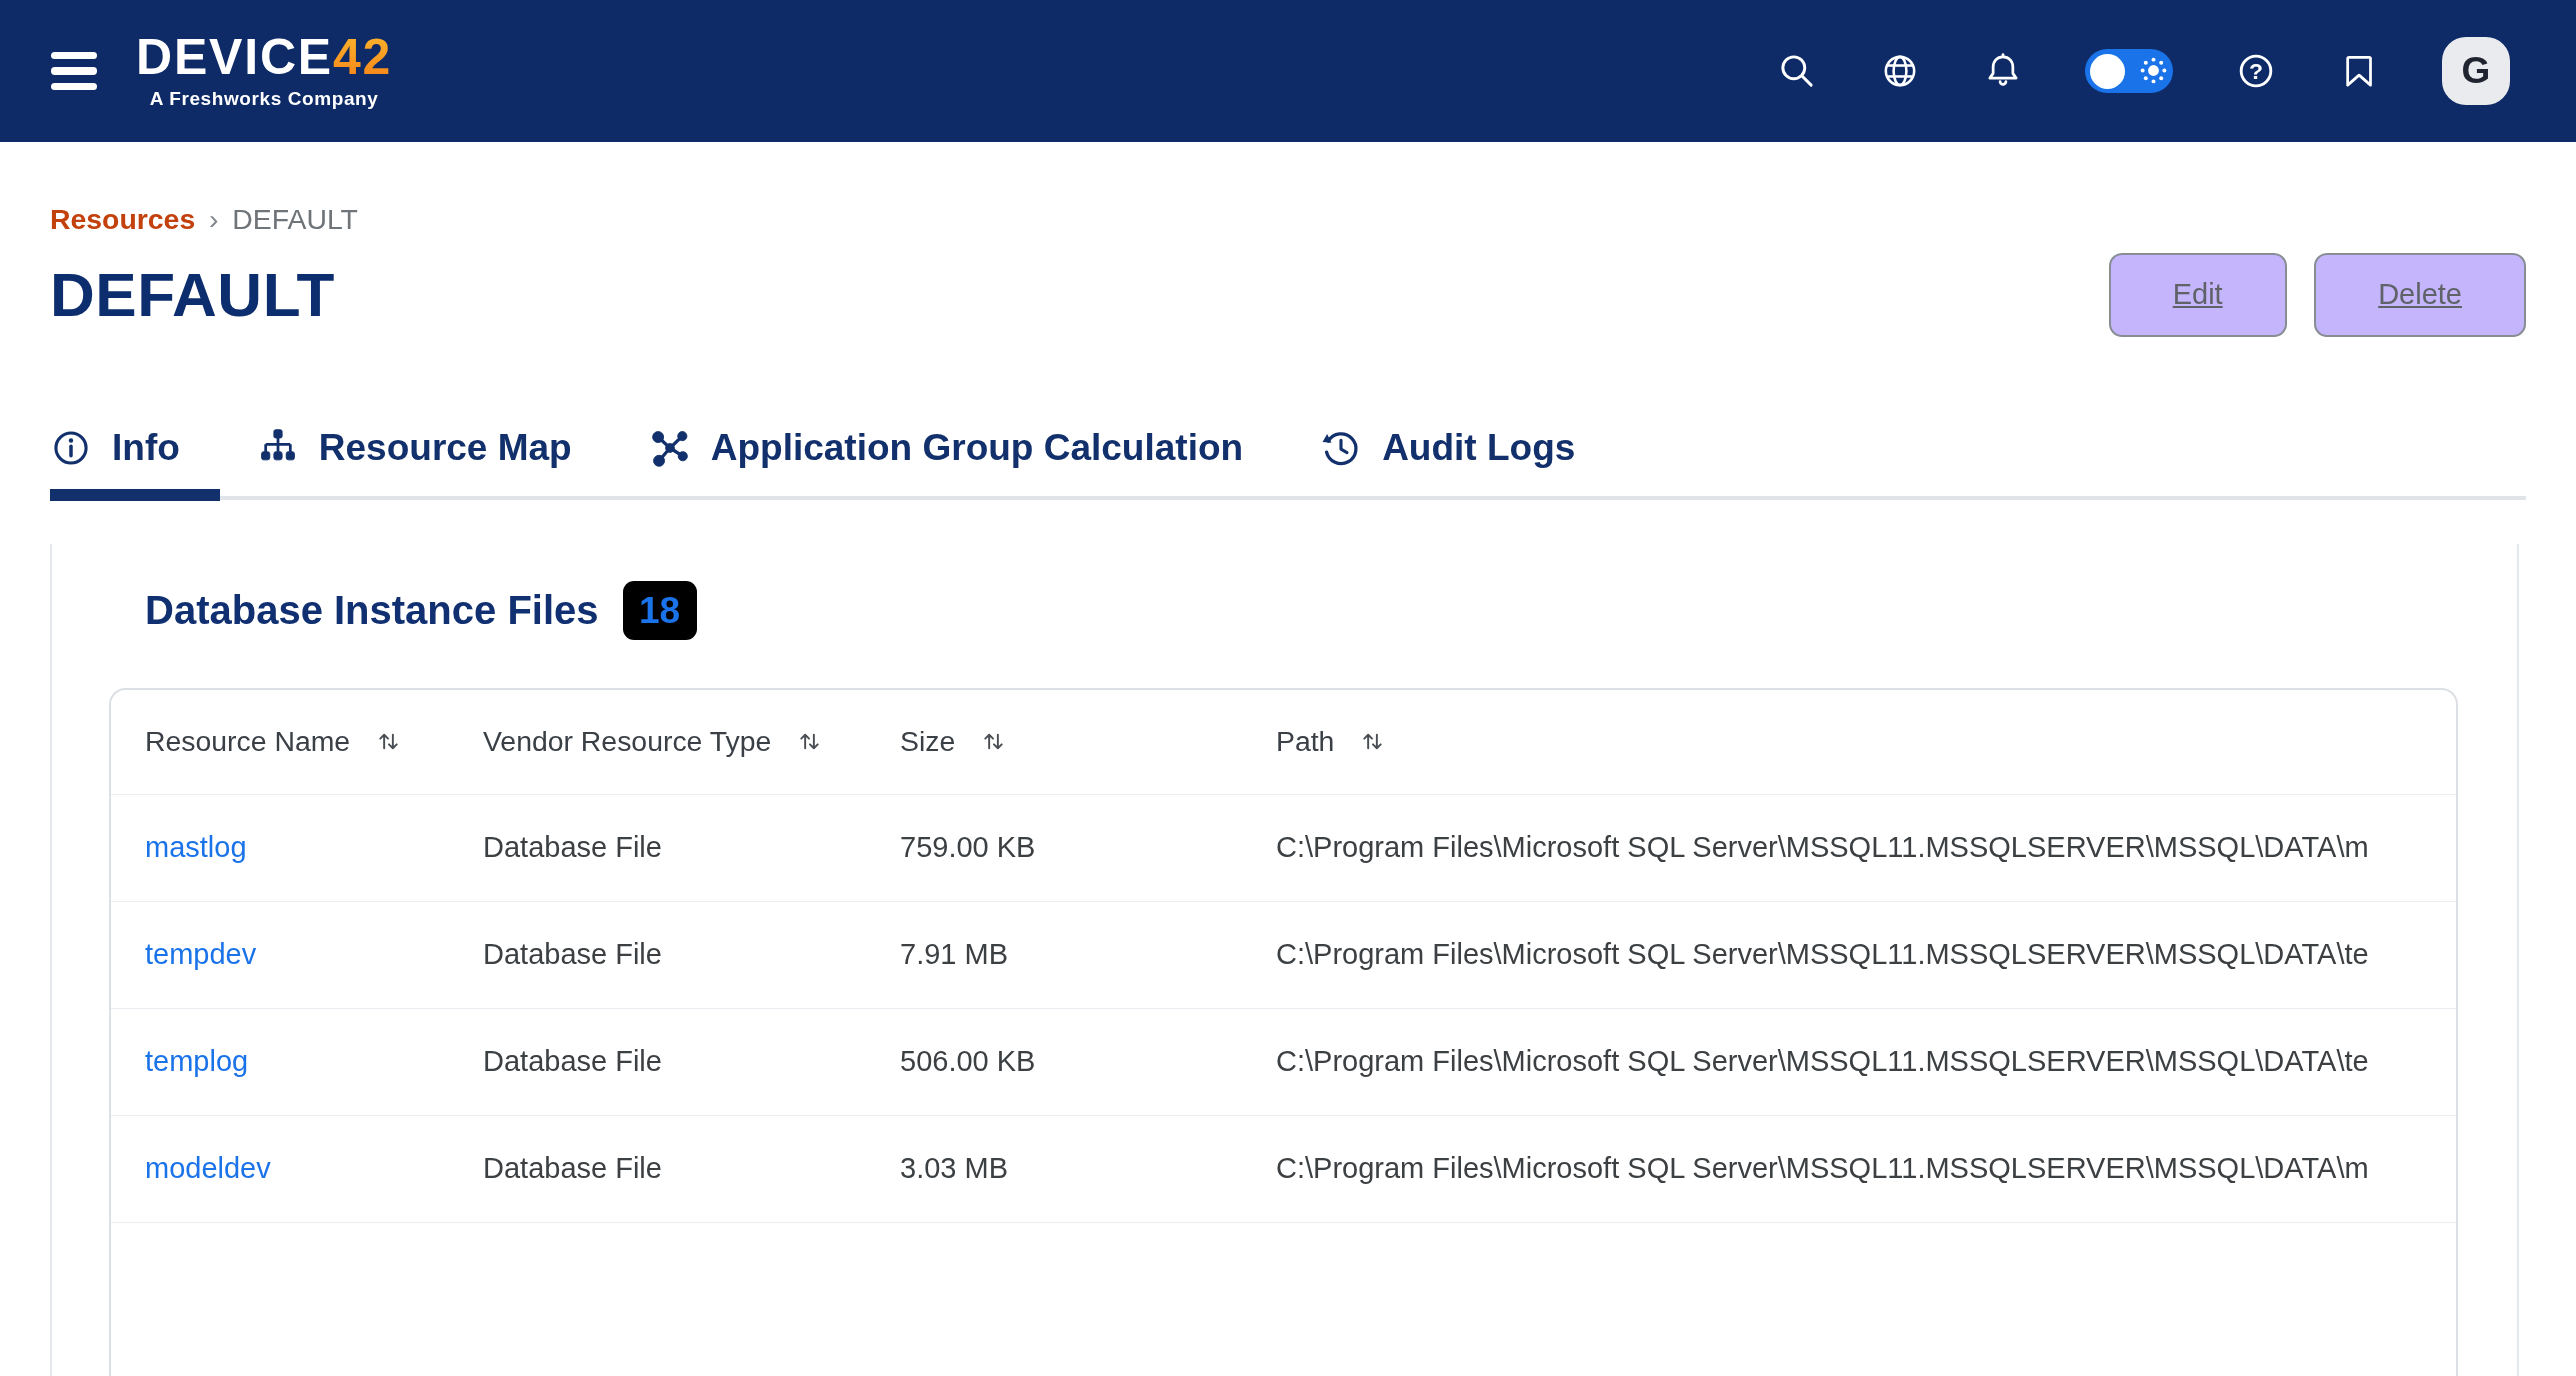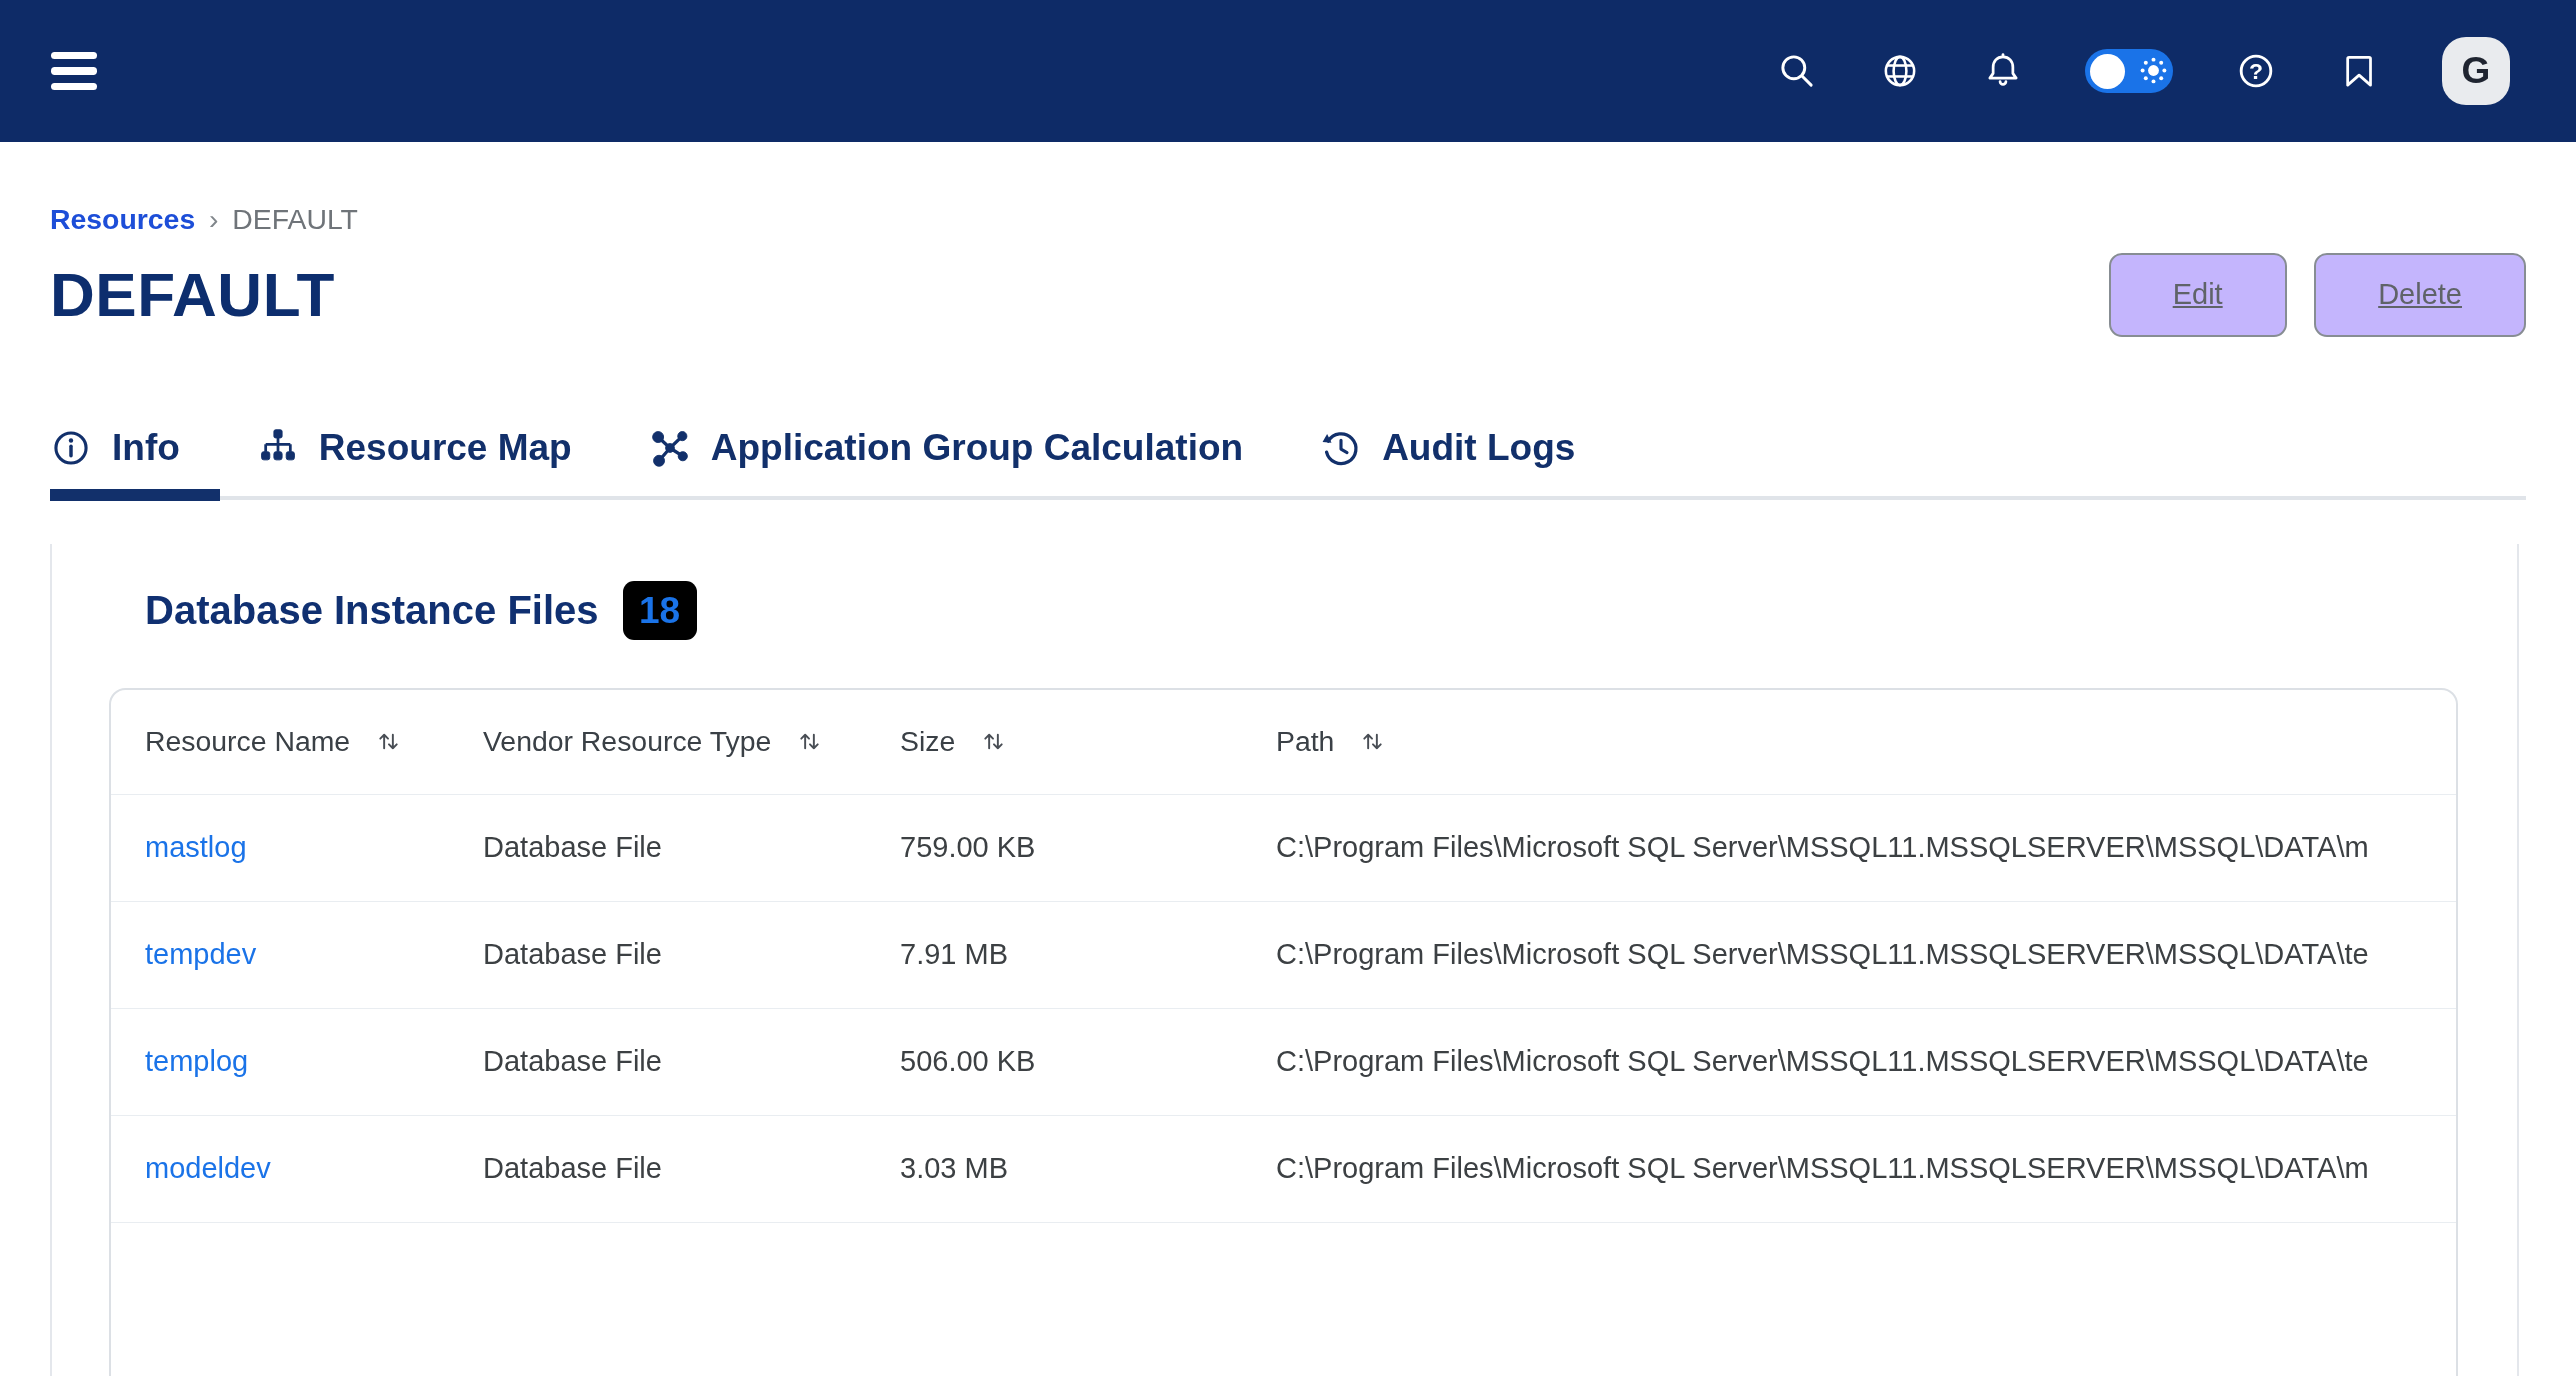--- a/index.html
+++ b/index.html
@@ -18,21 +18,21 @@
   .nav-right { margin-left:auto; display:flex; align-items:center; gap:61px; }
   .nav-icon-btn { background:none; border:none; color:#fff; display:flex; align-items:center; cursor:pointer; padding:0; }
   .toggle { width:88px; height:44px; border-radius:22px; background:#1a73e8; position:relative; border:none; cursor:pointer; }
   .toggle-knob { position:absolute; left:4.6px; top:4.6px; width:35px; height:35px; border-radius:50%; background:#fff; }
   .toggle-sun { position:absolute; right:5.5px; top:7.3px; }
   .avatar { width:68px; height:68px; border-radius:24px; background:#e9ebee; display:flex; align-items:center; justify-content:center; font-size:37px; font-weight:600; color:#1f2430; border:none; cursor:pointer; }
 
   
   .page { padding:0 50px; }
   .breadcrumb { margin-top:61px; display:flex; align-items:center; gap:13.8px; font-size:28.4px; }
-  .breadcrumb a { color:#1d4ed8; font-weight:600; text-decoration:none; cursor:pointer;text-align:right; }
+  .breadcrumb a { color:#c2410c; font-weight:600; text-decoration:none; cursor:pointer;text-align:right; }
   .breadcrumb .sep { color:#80868b; }
   .breadcrumb .current { color:#6f7479; }
 
   .title-row { margin-top:16.5px; display:flex; align-items:center; justify-content:space-between; }
   h1 { font-size:62px; font-weight:800; color:#0d2e6e; letter-spacing:0.5px; }
   .actions { display:flex; gap:27.5px; }
   .actions button { padding:0 62px; height:84px; background:#c4b5fd; border:2.8px solid #878d93; border-radius:13px; color:#5f6368; font-size:29px; cursor:pointer;text-decoration:underline; }
 
   
   .tabs { margin-top:90px; display:flex; gap:37px; border-bottom:4.6px solid #e0e4e9; }
@@ -61,20 +61,24 @@
 </style>
 </head>
 <body>
 
 <header class="navbar">
   <button class="hamburger">
       <span></span>
       <span></span>
       <span></span>
     </button>
+  <div class="logo">
+    <div class="logo-main"><span>DEVICE</span><span class="logo-accent">42</span></div>
+    <div class="logo-sub">A Freshworks Company</div>
+  </div>
   <div class="nav-right">
     <button class="nav-icon-btn">
       <svg width="42" height="42" viewBox="0 0 46 46" fill="none" stroke="currentColor" stroke-width="3.2" stroke-linecap="round">
         <circle cx="19.5" cy="19.5" r="12"></circle>
           <line x1="28.5" y1="28.5" x2="38.5" y2="38.5"></line>
       </svg>
     </button>
     <button class="nav-icon-btn">
       <svg width="42" height="42" viewBox="0 0 46 46" fill="none" stroke="currentColor" stroke-width="2.8">
         <circle cx="23" cy="23" r="15.5"></circle>

